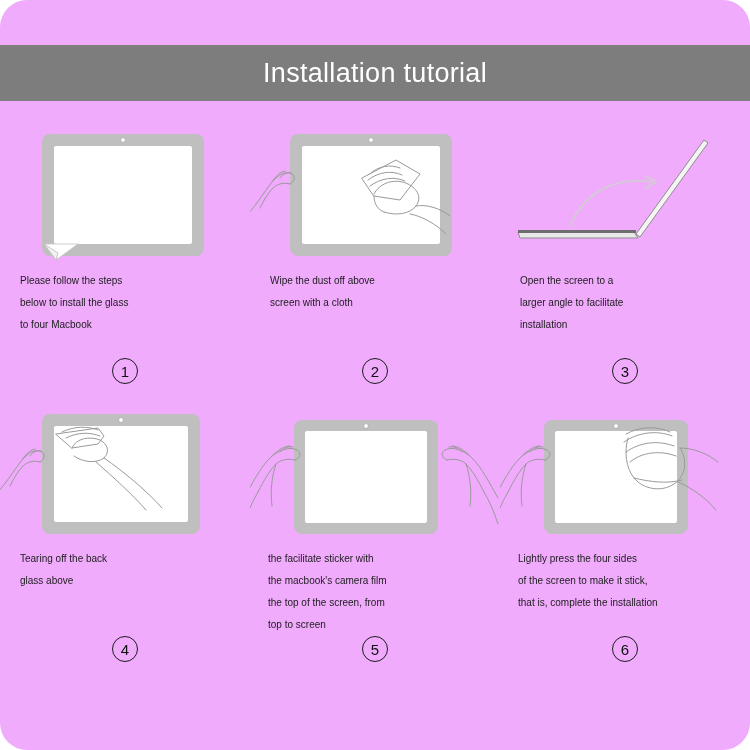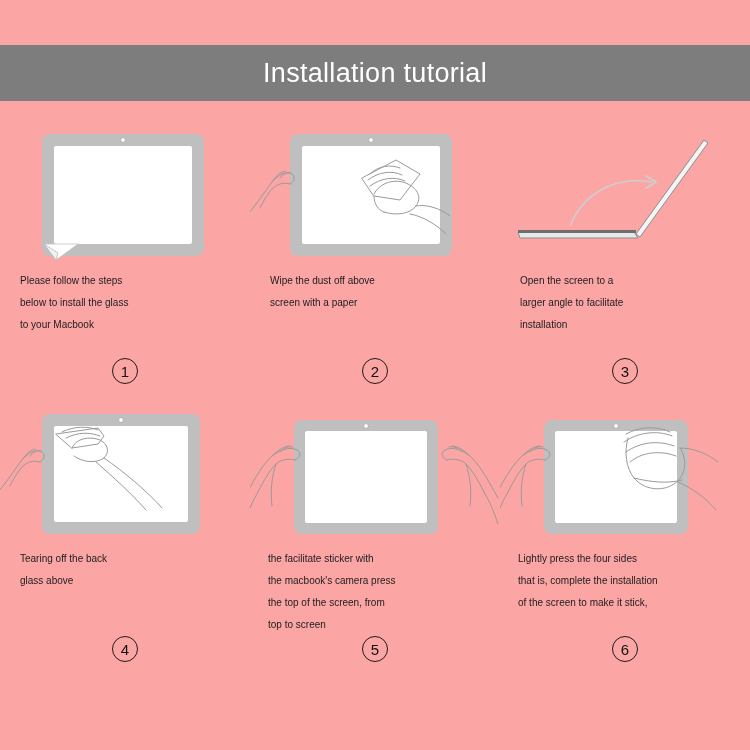--- a/index.html
+++ b/index.html
@@ -10,21 +10,22 @@
     width: 750px;
     height: 750px;
     background: #ffffff;
     font-family: "Liberation Sans", sans-serif;
     overflow: hidden;
   }
   .page {
     position: relative;
     width: 750px;
     height: 750px;
-    background: #fca5a5;
+    background: #f0abfc;
+    border-radius: 27px;
   }
 
   
   .header-bar {
     position: absolute;
     left: 0;
     top: 45px;
     width: 750px;
     height: 56px;
     background: #7d7d7d;
@@ -114,21 +115,21 @@
           <rect x="42" y="14" width="162" height="122" rx="8" ry="8" fill="#bfbfbf"></rect>
           <rect x="54" y="26" width="138" height="98" rx="2" ry="2" fill="#ffffff"></rect>
           <circle cx="123" cy="20" r="2.4" fill="#ffffff" stroke="#a8a8a8" stroke-width="0.8"></circle>
           <path d="M44 124 L78 124 L56 140 Z" fill="#ffffff" stroke="#c4c4c4" stroke-width="0.8"></path>
           <path d="M44 124 L58 133 L56 140 Z" fill="#f2f2f2" stroke="#b9b9b9" stroke-width="0.8"></path>
         </svg>
       </div>
       <div class="step-text">
         <span class="ln">Please follow the steps</span>
         <span class="ln">below to install the glass</span>
-        <span class="ln">to your Macbook</span>
+        <span class="ln">to four Macbook</span>
       </div>
       <div class="badge-row">
         <div class="badge">1</div>
       </div>
     </div>
 
     <div class="step row1">
       <div class="illus">
         <svg width="250" height="150" viewBox="0 0 250 150">
           <rect x="40" y="14" width="162" height="122" rx="8" ry="8" fill="#bfbfbf"></rect>
@@ -147,21 +148,21 @@
             <path d="M120 66 C131 58 144 56 155 61"></path>
             <path d="M124 74 C130 62 146 58 158 64 C168 69 172 78 166 86 C160 94 146 96 134 92"></path>
             <path d="M134 92 C128 90 124 84 124 76"></path>
             <path d="M166 86 C176 84 190 88 200 96"></path>
             <path d="M160 94 C172 96 186 104 196 114"></path>
           </g>
         </svg>
       </div>
       <div class="step-text">
         <span class="ln">Wipe the dust off above</span>
-        <span class="ln">screen with a paper</span>
+        <span class="ln">screen with a cloth</span>
       </div>
       <div class="badge-row">
         <div class="badge">2</div>
       </div>
     </div>
 
     <div class="step row1">
       <div class="illus">
         <svg width="250" height="150" viewBox="0 0 250 150">
           <path d="M18 112 L134 112 L138 118 L20 118 Z" fill="#e8e8e8" stroke="#8d8d8d" stroke-width="1"></path>
@@ -231,21 +232,21 @@
             <path d="M197 62 C204 60 212 62 216 66 C222 72 228 82 234 94"></path>
             <path d="M220 58 C214 52 208 48 202 48"></path>
             <path d="M212 54 C208 50 204 48 199 49"></path>
             <path d="M234 94 C240 104 244 114 248 126"></path>
             <path d="M216 66 C220 78 222 92 220 108"></path>
           </g>
         </svg>
       </div>
       <div class="step-text">
         <span class="ln">the facilitate sticker with</span>
-        <span class="ln">the macbook's camera press</span>
+        <span class="ln">the macbook's camera film</span>
         <span class="ln">the top of the screen, from</span>
         <span class="ln">top to screen</span>
       </div>
       <div class="badge-row">
         <div class="badge">5</div>
       </div>
     </div>
 
     <div class="step row2 col-wide">
       <div class="illus">
@@ -268,22 +269,22 @@
             <path d="M130 64 C142 54 160 52 176 58"></path>
             <path d="M128 40 C124 54 126 70 134 80 C144 92 162 94 174 86 C186 78 188 62 180 50"></path>
             <path d="M134 80 C150 84 168 86 182 82"></path>
             <path d="M180 50 C194 50 208 56 218 64"></path>
             <path d="M178 84 C192 90 206 100 216 112"></path>
           </g>
         </svg>
       </div>
       <div class="step-text">
         <span class="ln">Lightly press the four sides</span>
+        <span class="ln">of the screen to make it stick,</span>
         <span class="ln">that is, complete the installation</span>
-        <span class="ln">of the screen to make it stick,</span>
       </div>
       <div class="badge-row">
         <div class="badge">6</div>
       </div>
     </div>
 
   </div>
 </div>
 
 </body></html>

